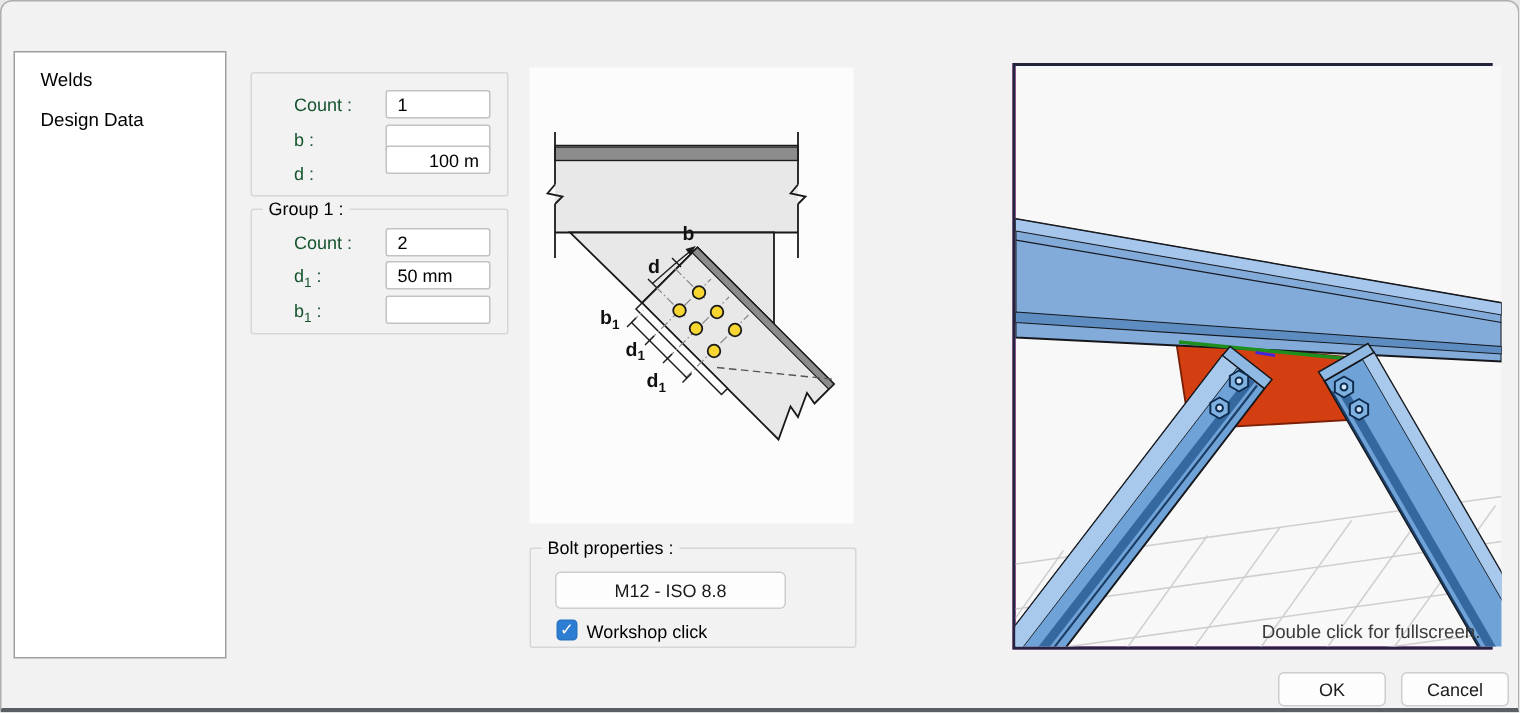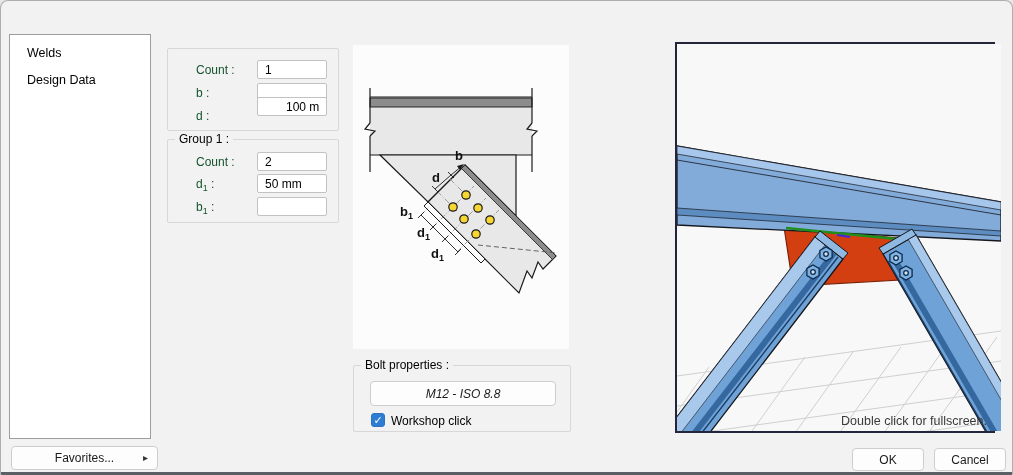--- a/index.html
+++ b/index.html
@@ -18,21 +18,21 @@
     background:linear-gradient(180deg,#fde4ae 0%,#f9c briefly 0%,#f8c76f 38%,#f4a73b 55%,#f3a634 70%,#f7bd61 100%);}
   .gbox{position:absolute;border:1px solid #d7d7d7;border-radius:2px;}
   .gtitle{position:absolute;top:-8px;left:7px;background:#f2f2f2;padding:0 4px;font-size:12px;color:#000;white-space:nowrap;}
   .frow{position:absolute;left:8px;font-size:12px;color:#14532d;margin-left:20px;}
   .frow sub{font-size:9px;}
   .tin{position:absolute;left:89px;width:70px;height:19px;border:1px solid #c2c2c2;border-radius:2px;
     background:#fff;font-family:"Liberation Sans",sans-serif;font-size:12px;color:#000;padding:0 7px;}
   .diagram-box{position:absolute;left:352px;top:44px;width:216px;height:304px;background:#fcfcfc;}
   .btn{background:#fdfdfd;border:1px solid #cdcdcd;border-radius:4px;font-family:"Liberation Sans",sans-serif;
     font-size:12px;color:#1a1a1a;cursor:pointer;}
-  .m12-btn{position:absolute;left:16px;top:15px;width:186px;height:25px;font-style:italic;}
+  .m12-btn{position:absolute;left:16px;top:15px;width:154px;height:25px;}
   .cb{position:absolute;left:17px;top:47px;width:14px;height:14px;background:#2d7dd2;border:1px solid #2a74c4;
     border-radius:3px;color:#fff;font-size:11px;line-height:13px;text-align:center;cursor:pointer;}
   .cb-label{position:absolute;left:37px;top:48px;font-size:12px;color:#000;}
   .preview{position:absolute;left:674px;top:41px;width:320px;height:391px;background:#a21caf;
     border:2px solid #23263a;cursor:pointer;}
   .fav-btn{position:absolute;left:10px;top:445px;width:147px;height:24px;}
   .fav-arrow{position:absolute;right:9px;top:5px;font-size:10px;color:#333;}
   .ok-btn{position:absolute;left:851px;top:447px;width:72px;height:23px;}
   .cancel-btn{position:absolute;left:933px;top:447px;width:72px;height:23px;}
   svg text{font-family:"Liberation Sans",sans-serif;}
@@ -193,20 +193,16 @@
         <circle cx="136" cy="228" r="2.3" fill="#cfe4f6"></circle>
         <polygon points="225.1,217.5 219,221 212.9,217.5 212.9,210.5 219,207 225.1,210.5" fill="#7fb2e0"></polygon>
         <circle cx="219" cy="214" r="2.3" fill="#cfe4f6"></circle>
         <polygon points="235.1,232.5 229,236 222.9,232.5 222.9,225.5 229,222 235.1,225.5" fill="#7fb2e0"></polygon>
         <circle cx="229" cy="229" r="2.3" fill="#cfe4f6"></circle>
       </g>
       <text x="310" y="381" font-size="12.5" text-anchor="end" fill="#3a3a3a">Double click for fullscreen.</text>
     </svg>
   </div>
 
-  <button class="btn fav-btn">
-    <span>Favorites...</span>
-    <span class="fav-arrow">▸</span>
-  </button>
   <button class="btn ok-btn">OK</button>
   <button class="btn cancel-btn">Cancel</button>
 
 </div>
 
 </body></html>

